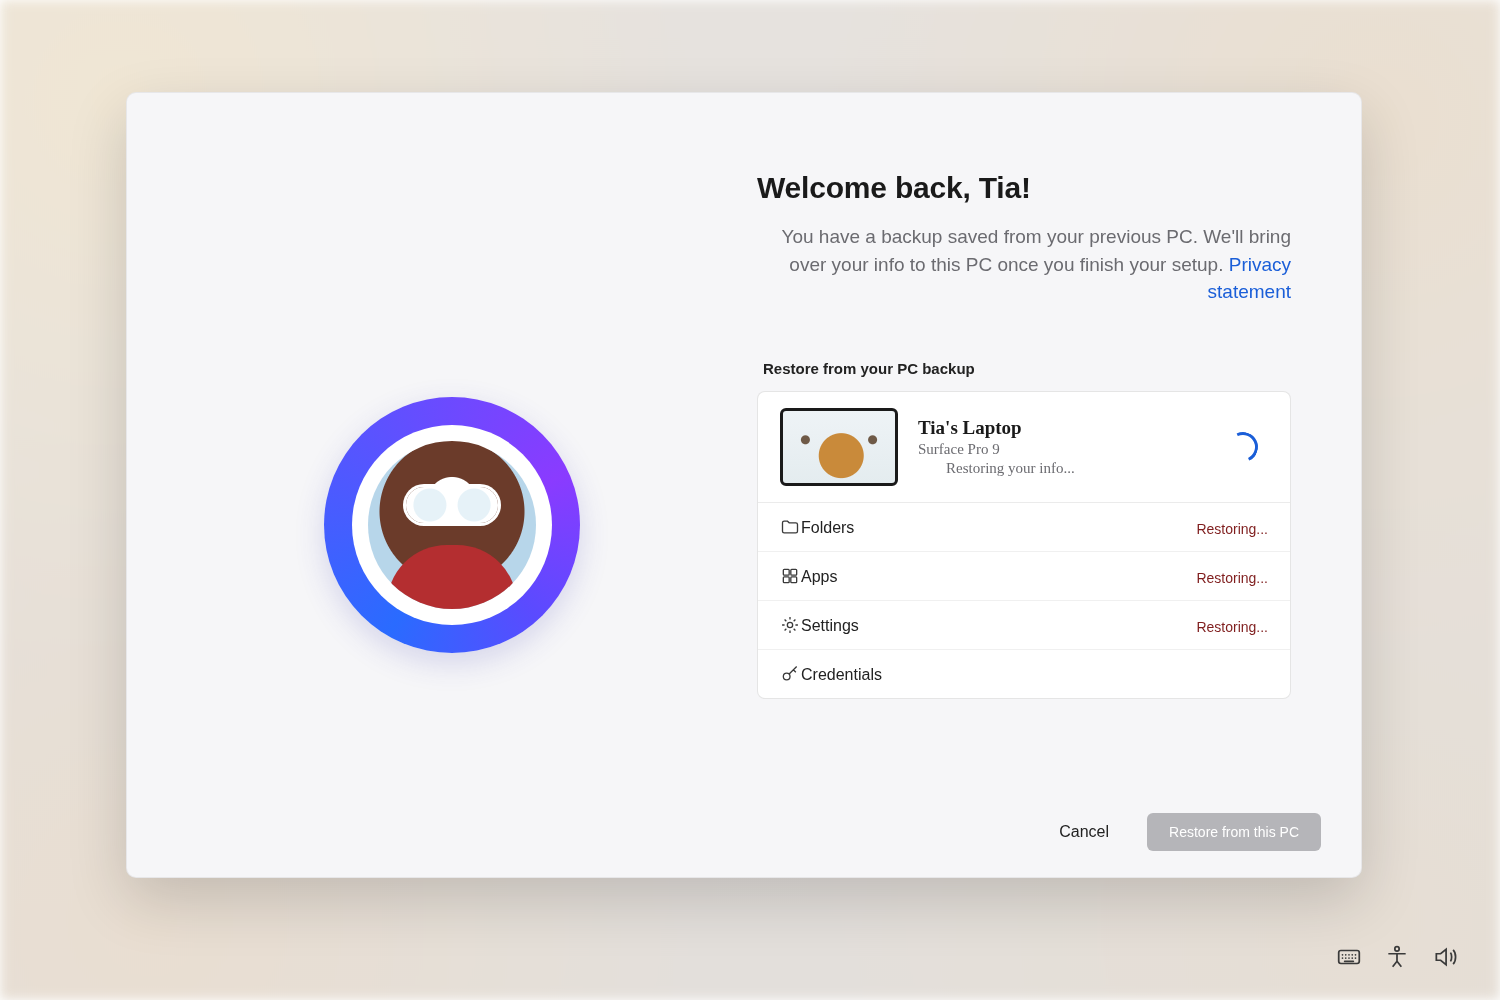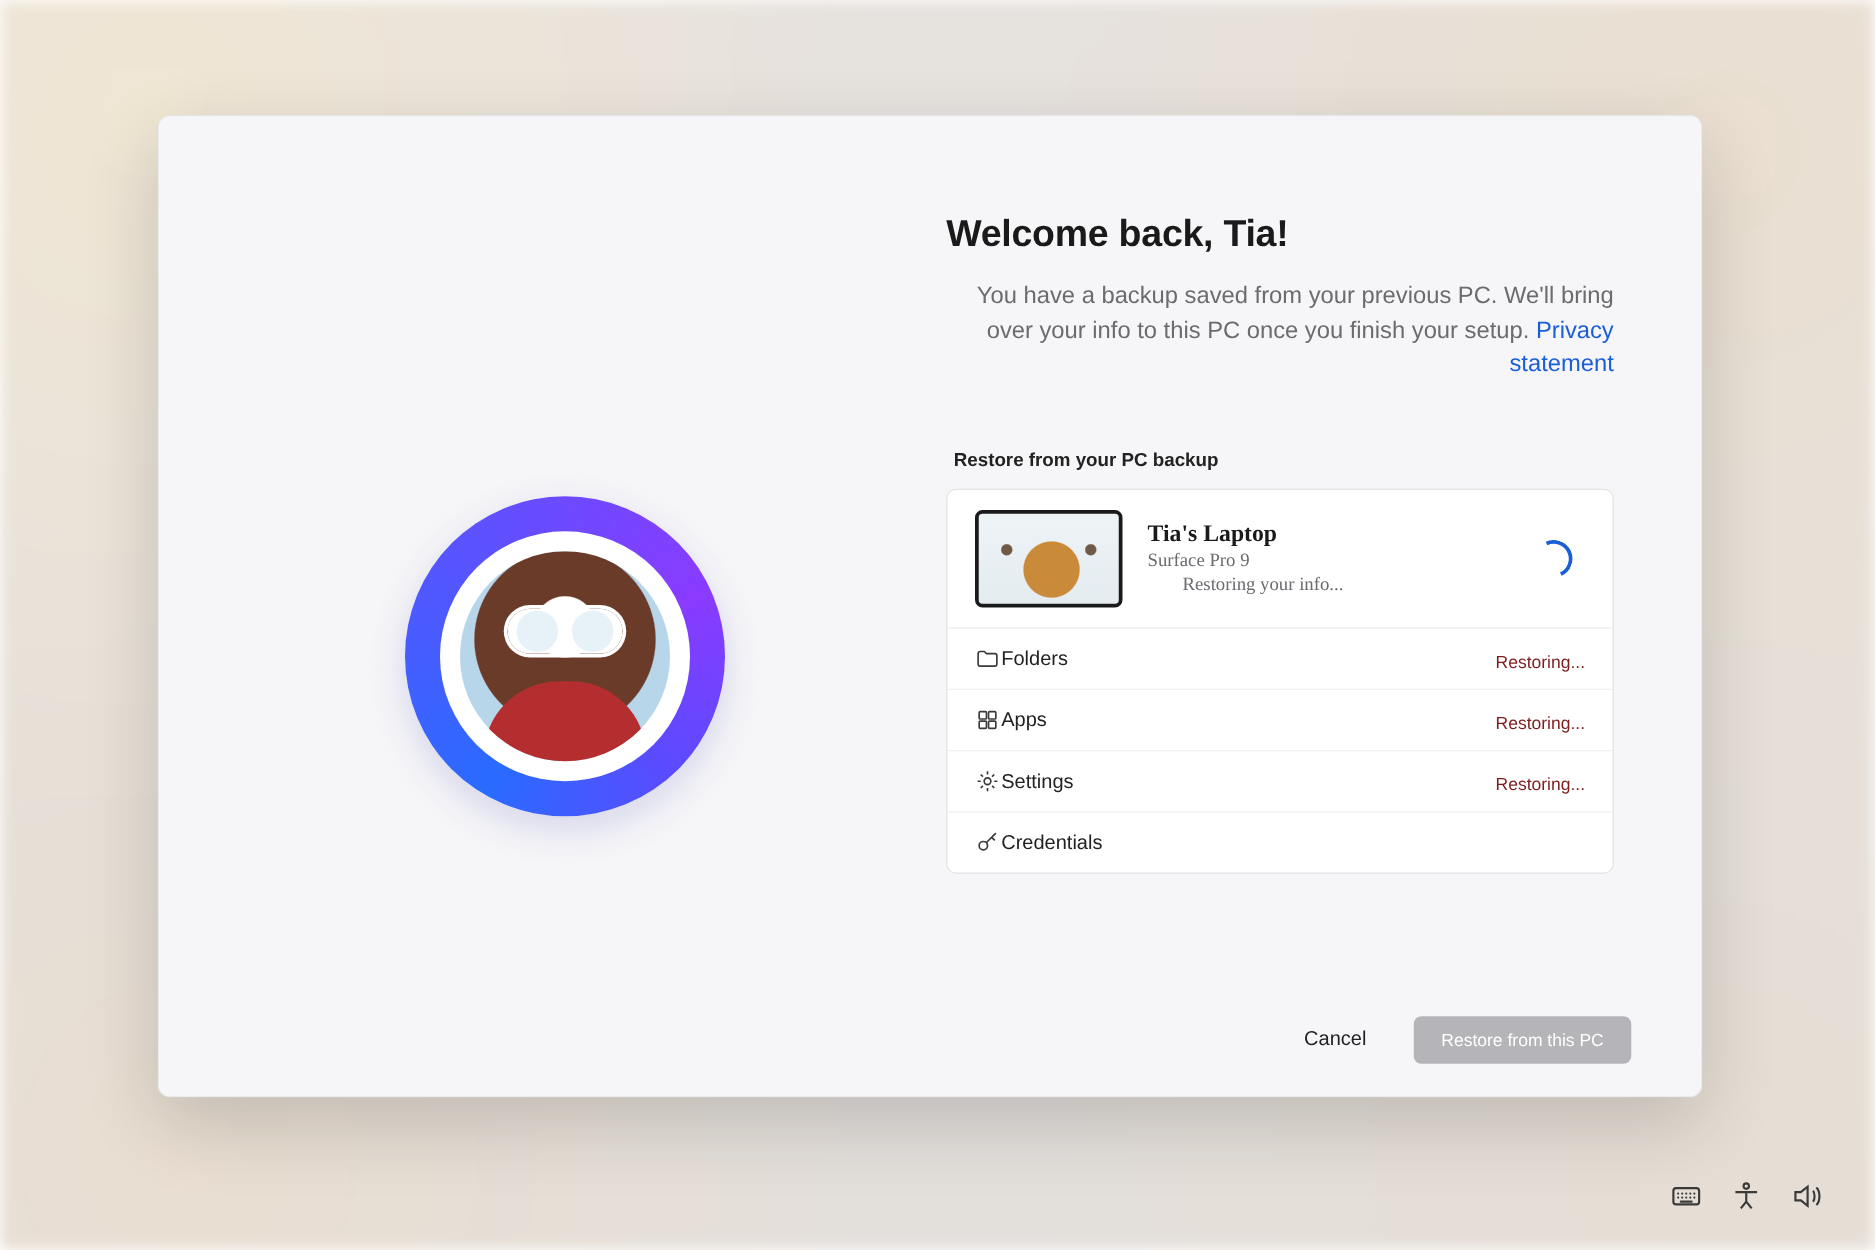--- a/index.html
+++ b/index.html
@@ -161,21 +161,21 @@
   .row:last-child { border-bottom: none; }
   .row-icon { width: 20px; height: 20px; color: #3a3a3a; flex-shrink: 0; }
   .row-label { flex: 1; font-size: 16px; color: #222; }
   .row-status { font-size: 14px; color: #7f1d1d; }
   
   .footer {
     display: flex;
     justify-content: flex-end;
     align-items: center;
     gap: 28px;
-    padding: 26px 56px;
+    padding: 26px 40px;
   }
   .btn-text {
     font-size: 16px; color: #222; background: none; border: none; cursor: pointer;
     padding: 8px 10px;
   }
   .btn-primary {
     font-size: 14px; color: #fff;
     background: #b5b5b9;
     border: none; border-radius: 6px;
     padding: 11px 22px;

